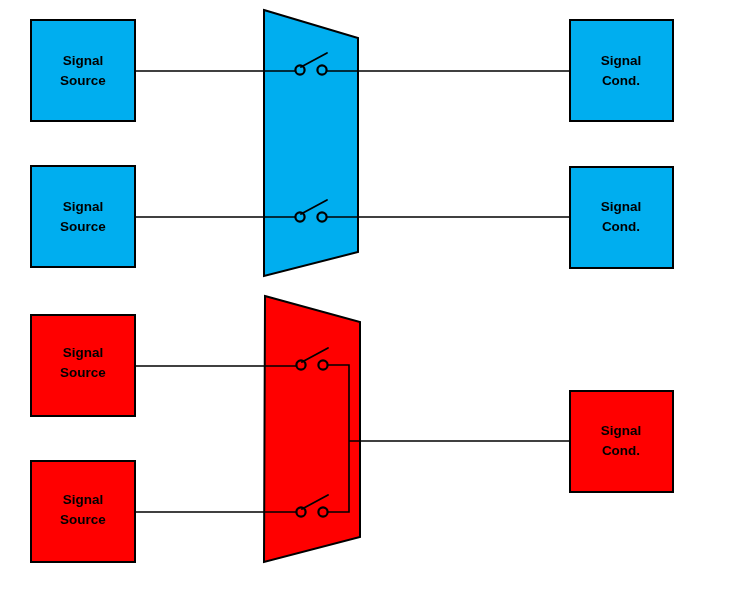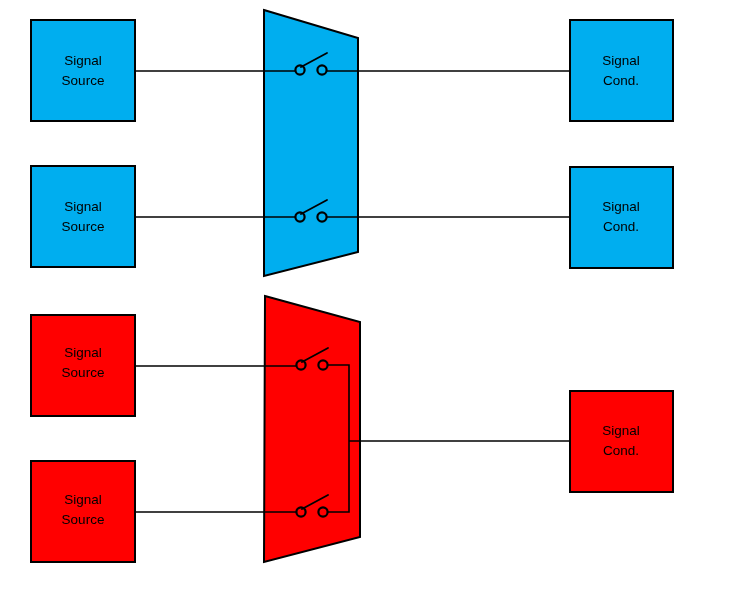--- a/index.html
+++ b/index.html
@@ -12,20 +12,21 @@
     width: 748px;
     height: 608px;
     font-family: "Liberation Sans", sans-serif;
     overflow: hidden;
   }
   #diagram-root {
     position: relative;
     width: 748px;
     height: 608px;
     background: #ffffff;
+    font-weight: bold;
   }
   svg#diagram-svg {
     position: absolute;
     top: 0;
     left: 0;
     width: 748px;
     height: 608px;
     display: block;
   }
   .block-rect {

